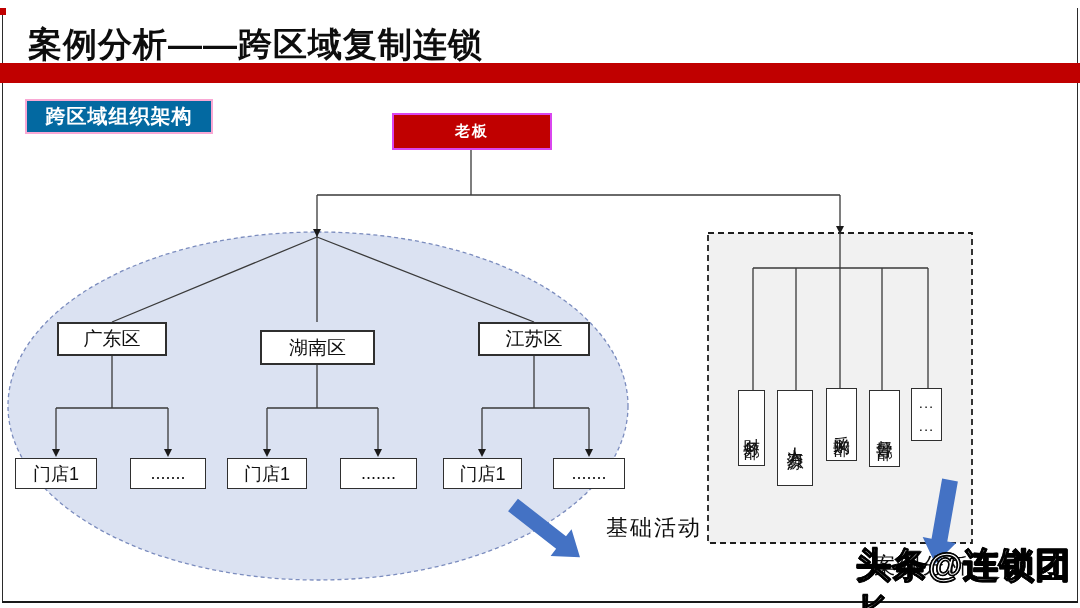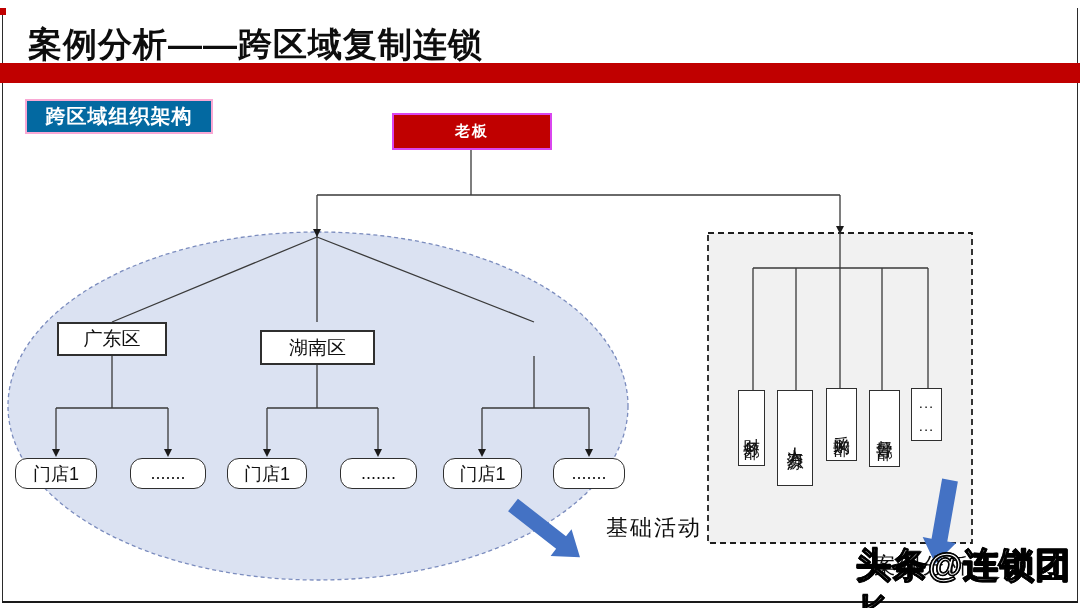--- a/index.html
+++ b/index.html
@@ -25,21 +25,21 @@
   .node{
     position:absolute;background:#ffffff;border:2px solid #2f2f2f;box-sizing:border-box;
     display:flex;align-items:center;justify-content:center;font-size:19px;color:#111;z-index:3;
   }
   .node.thin{border-width:1.5px;}
   .root-node{
     position:absolute;left:392px;top:113px;width:160px;height:37px;background:#c00000;border:2px solid #d946ef;
     box-sizing:border-box;display:flex;align-items:center;justify-content:center;color:#fff;font-weight:bold;
     font-size:15px;letter-spacing:2px;z-index:3;
   }
-  .store{font-size:18px;border-radius:12px;}
+  .store{font-size:18px;}
   .dept{
     position:absolute;background:#fff;border:1.5px solid #2f2f2f;box-sizing:border-box;z-index:3;
     display:flex;align-items:center;justify-content:center;
     writing-mode:vertical-rl;text-orientation:upright;font-size:17px;letter-spacing:2px;line-height:1.0;
   }
   .dept.dots{writing-mode:horizontal-tb;white-space:pre-line;font-size:15px;line-height:1.5;letter-spacing:1px;text-align:center;}
 
   .annot{position:absolute;font-size:22px;color:#0d0d0d;letter-spacing:2px;z-index:4;}
   .annot.behind{z-index:5;}
   .watermark{
@@ -95,20 +95,21 @@
     <g fill="#4472c4">
       <path d="M0,-8 L61,-8 L61,-17 L85,0 L61,17 L61,8 L0,8 Z" transform="translate(513,505) rotate(38)"></path>
       <path d="M0,-8 L61,-8 L61,-17 L85,0 L61,17 L61,8 L0,8 Z" transform="translate(950,480) rotate(100)"></path>
     </g>
   </svg>
 
   <div class="root-node">老板</div>
 
   <div class="node" style="left:57px;top:322px;width:110px;height:34px;">广东区</div>
   <div class="node" style="left:260px;top:320px;width:115px;height:35px;margin-top:10px;">湖南区</div>
+  <div class="node" style="left:478px;top:322px;width:112px;height:34px;">江苏区</div>
 
   <div class="node thin store" style="left:15px;top:458px;width:82px;height:31px;">门店1</div>
   <div class="node thin store" style="left:130px;top:458px;width:76px;height:31px;">.......</div>
   <div class="node thin store" style="left:227px;top:458px;width:80px;height:31px;">门店1</div>
   <div class="node thin store" style="left:340px;top:458px;width:77px;height:31px;">.......</div>
   <div class="node thin store" style="left:443px;top:458px;width:79px;height:31px;">门店1</div>
   <div class="node thin store" style="left:553px;top:458px;width:72px;height:31px;">.......</div>
 
   <div class="dept" style="left:738px;top:390px;width:27px;height:76px;">财务部</div>
   <div class="dept" style="left:777px;top:390px;width:36px;height:96px;">人力资源</div>

